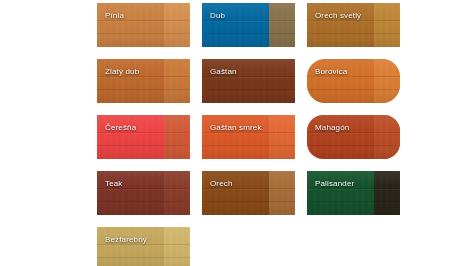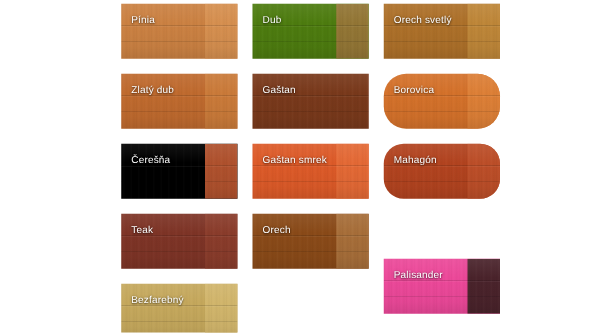--- a/index.html
+++ b/index.html
@@ -124,21 +124,21 @@
 
 <div id="swatch-board">
   <div id="swatch-grid">
       <div class="swatch-tile" style="background-color: rgb(203, 129, 66);">
         <div class="tile-grain-right" style="background-color: rgb(216, 146, 81); opacity: 0.85;"></div>
         <div class="tile-grain-lines"></div>
         <div class="tile-grain-fibre"></div>
         <div class="tile-shade"></div>
         <span class="tile-label">Pínia</span>
       </div>
-      <div class="swatch-tile" style="background-color: #4d7c0f;">
+      <div class="swatch-tile" style="background-color: #0369a1;">
         <div class="tile-grain-right" style="background-color: rgb(160, 118, 60); opacity: 0.85;"></div>
         <div class="tile-grain-lines"></div>
         <div class="tile-grain-fibre"></div>
         <div class="tile-shade"></div>
         <span class="tile-label">Dub</span>
       </div>
       <div class="swatch-tile" style="background-color: rgb(173, 112, 41);">
         <div class="tile-grain-right" style="background-color: rgb(193, 137, 59); opacity: 0.85;"></div>
         <div class="tile-grain-lines"></div>
         <div class="tile-grain-fibre"></div>
@@ -159,21 +159,21 @@
         <div class="tile-shade"></div>
         <span class="tile-label">Gaštan</span>
       </div>
       <div class="swatch-tile" style="background-color: rgb(212, 113, 42); border-radius: 18px;">
         <div class="tile-grain-right" style="background-color: rgb(222, 129, 56); opacity: 0.85;"></div>
         <div class="tile-grain-lines"></div>
         <div class="tile-grain-fibre"></div>
         <div class="tile-shade"></div>
         <span class="tile-label">Borovica</span>
       </div>
-      <div class="swatch-tile" style="background-color: #000000;">
+      <div class="swatch-tile" style="background-color: #ef4444;">
         <div class="tile-grain-right" style="background-color: rgb(206, 95, 53); opacity: 0.85;"></div>
         <div class="tile-grain-lines"></div>
         <div class="tile-grain-fibre"></div>
         <div class="tile-shade"></div>
         <span class="tile-label">Čerešňa</span>
       </div>
       <div class="swatch-tile" style="background-color: rgb(221, 90, 40);">
         <div class="tile-grain-right" style="background-color: rgb(229, 108, 55); opacity: 0.85;"></div>
         <div class="tile-grain-lines"></div>
         <div class="tile-grain-fibre"></div>
@@ -194,21 +194,21 @@
         <div class="tile-shade"></div>
         <span class="tile-label">Teak</span>
       </div>
       <div class="swatch-tile" style="background-color: rgb(138, 74, 24);">
         <div class="tile-grain-right" style="background-color: rgb(171, 116, 64); opacity: 0.85;"></div>
         <div class="tile-grain-lines"></div>
         <div class="tile-grain-fibre"></div>
         <div class="tile-shade"></div>
         <span class="tile-label">Orech</span>
       </div>
-      <div class="swatch-tile" style="background-color: #ec4899; margin-top: 36px;">
+      <div class="swatch-tile" style="background-color: #14532d;">
         <div class="tile-grain-right" style="background-color: rgb(46, 29, 23); opacity: 0.85;"></div>
         <div class="tile-grain-lines"></div>
         <div class="tile-grain-fibre"></div>
         <div class="tile-shade"></div>
         <span class="tile-label">Palisander</span>
       </div>
       <div class="swatch-tile" style="background-color: rgb(197, 168, 92);">
         <div class="tile-grain-right" style="background-color: rgb(210, 183, 109); opacity: 0.85;"></div>
         <div class="tile-grain-lines"></div>
         <div class="tile-grain-fibre"></div>

